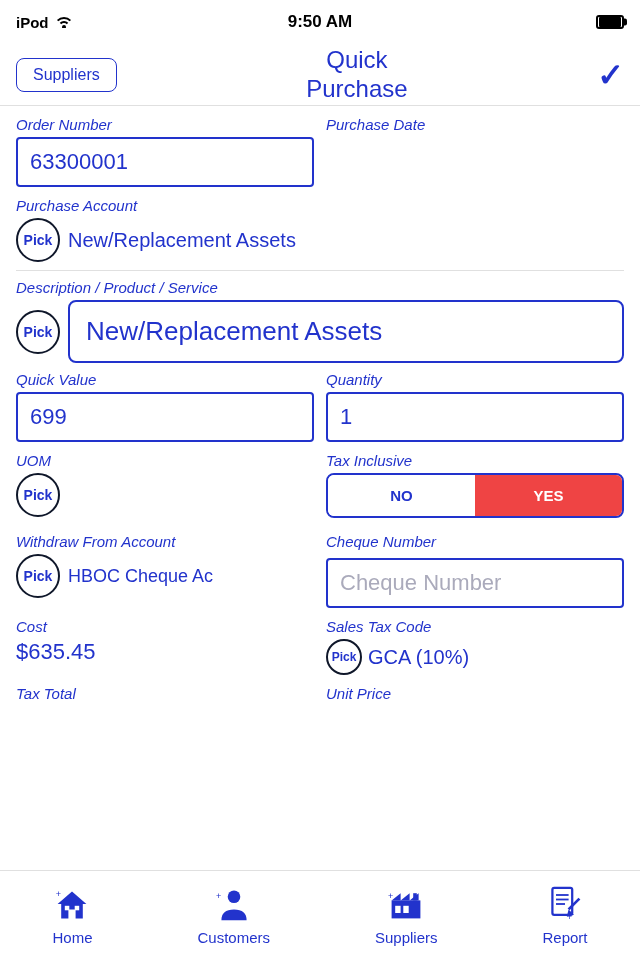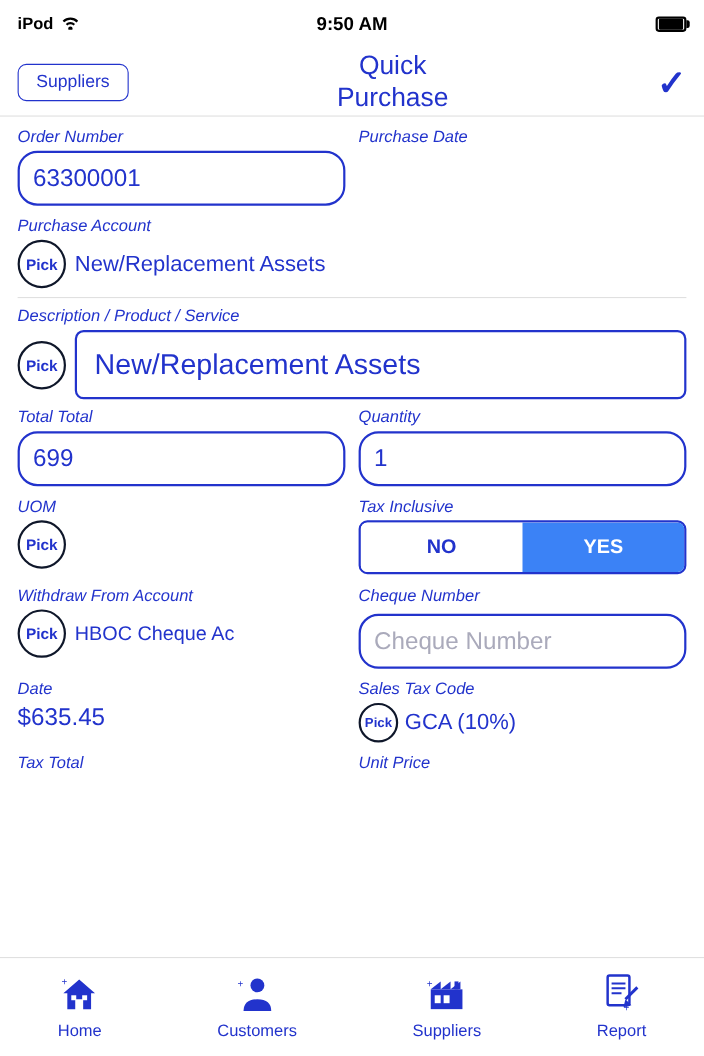--- a/index.html
+++ b/index.html
@@ -87,21 +87,21 @@
       color: #2233cc;
       font-size: 15px;
       font-style: italic;
       margin-bottom: 4px;
       display: block;
     }
 
     .text-input {
       width: 100%;
       border: 2px solid #2233cc;
-      border-radius: 18px;
+      border-radius: 4px;
       padding: 10px 12px;
       font-size: 22px;
       color: #2233cc;
       font-weight: 400;
       outline: none;
       background: #fff;
     }
     .text-input::placeholder {
       color: #aab;
     }
@@ -172,26 +172,26 @@
       display: flex;
       border: 2px solid #2233cc;
       border-radius: 8px;
       overflow: hidden;
       margin-top: 4px;
     }
     .toggle-btn {
       flex: 1;
       padding: 12px 0;
       text-align: center;
-      font-size: 18px;
+      font-size: 15px;
       font-weight: 600;
       cursor: pointer;
     }
     .toggle-no { color: #2233cc; background: #fff; }
-    .toggle-yes { color: #fff; background: #3b82f6; }
+    .toggle-yes { color: #fff; background: #ef4444; }
 
     
     .tab-bar {
       position: absolute;
       bottom: 0;
       left: 0;
       right: 0;
       height: 90px;
       background: #fff;
       border-top: 1px solid #e0e0e0;
@@ -287,21 +287,21 @@
   <div style="margin-bottom:8px;">
     <span class="field-label">Description / Product / Service</span>
     <div class="pick-row">
       <div class="pick-circle">Pick</div>
       <input class="description-input" type="text" style="flex: 1 1 0%;" value="New/Replacement Assets">
     </div>
   </div>
 
   <div class="row-two">
     <div class="col-left">
-      <span class="field-label">Total Total</span>
+      <span class="field-label">Quick Value</span>
       <input class="text-input" type="text" value="699" style="">
     </div>
     <div class="col-right">
       <span class="field-label">Quantity</span>
       <input class="text-input" type="text" value="1" style="">
     </div>
   </div>
 
   <div class="row-two">
     <div class="col-left">
@@ -328,21 +328,21 @@
       </div>
     </div>
     <div class="col-right">
       <span class="field-label">Cheque Number</span>
       <input class="text-input" type="text" style="margin-top: 4px;" placeholder="Cheque Number">
     </div>
   </div>
 
   <div class="row-two">
     <div class="col-left">
-      <span class="field-label">Date</span>
+      <span class="field-label">Cost</span>
       <div class="cost-value">$635.45</div>
     </div>
     <div class="col-right">
       <span class="field-label">Sales Tax Code</span>
       <div class="sales-row">
         <div class="pick-circle" style="width:36px;height:36px;font-size:12px;">Pick</div>
         <span class="sales-value">GCA (10%)</span>
       </div>
     </div>
   </div>

